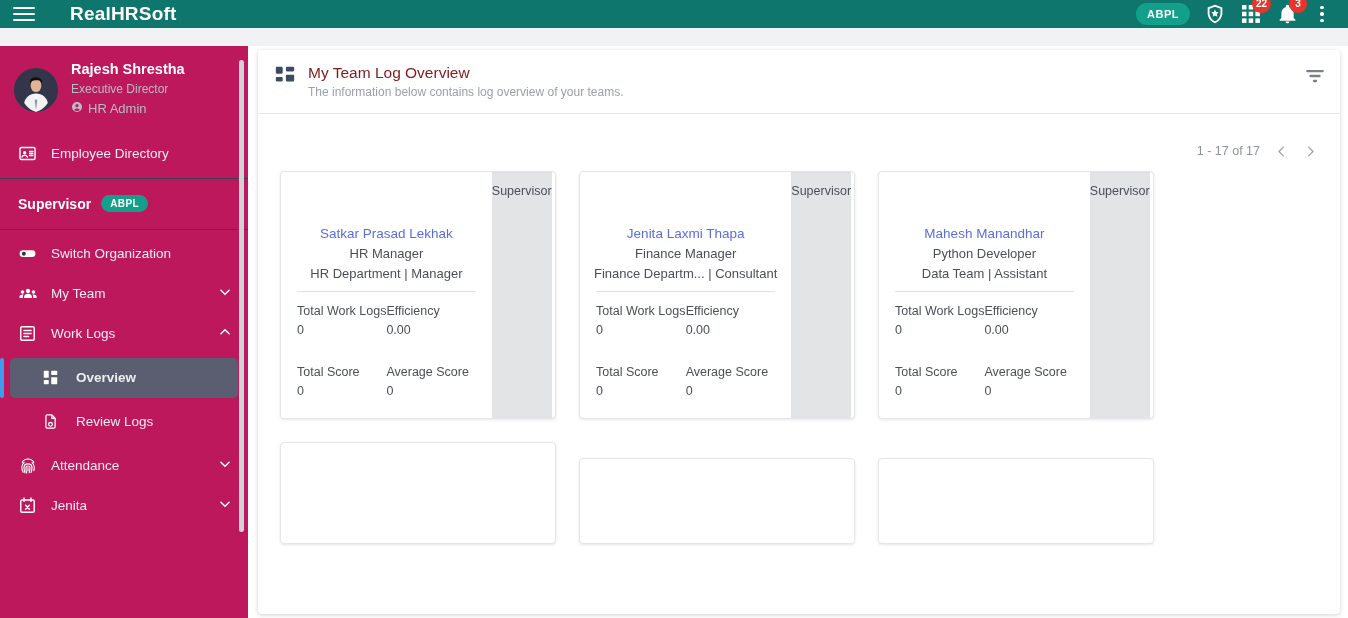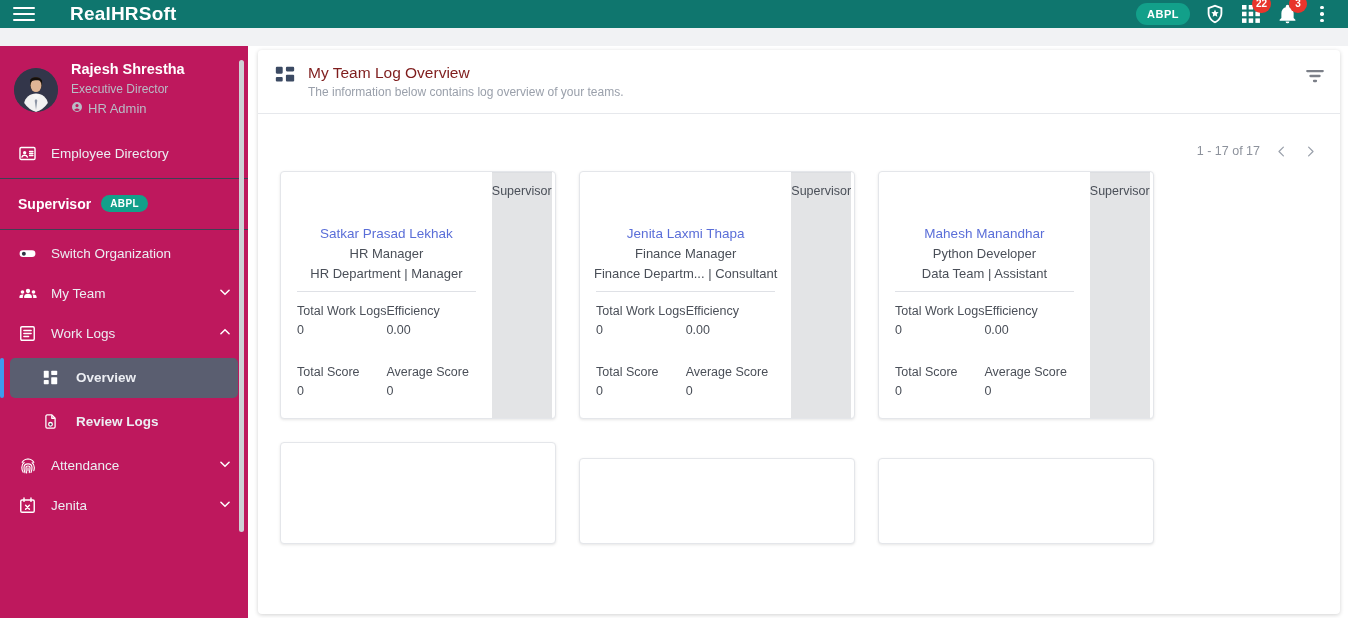--- a/index.html
+++ b/index.html
@@ -66,21 +66,21 @@
   .subnav {
     display:flex; align-items:center; height:40px; margin:4px 10px; border-radius:5px;
     color:#eceef3; font-size:13.5px; padding-left:32px; cursor:pointer; position:relative;
   }
   .subnav.active { background:#5a5e70; }
   .subnav.active::before {
     content:""; position:absolute; left:-10px; top:0; bottom:0; width:4px; background:#3f9bec; border-radius:2px;
   }
   .subnav .sn-icon { width:24px; flex:0 0 24px; display:flex; align-items:center;}
   .subnav .sn-label { margin-left:10px; font-weight:bold; }
-  .subnav.plain .sn-label { font-weight:bold; }
+  .subnav.plain .sn-label { font-weight:normal; }
 
   .sb-scroll { position:absolute; right:4px; top:14px; width:5px; height:472px; background:#cfd1d6; border-radius:3px; }
 
   
   .content { position:absolute; top:46px; left:248px; width:1100px; height:572px; background:#ffffff; }
   .panel {
     position:absolute; left:10px; top:4px; width:1082px; height:564px;
     background:#fff; border-radius:4px; box-shadow:0 1px 4px rgba(0,0,0,.18);
     overflow:hidden;
   }

